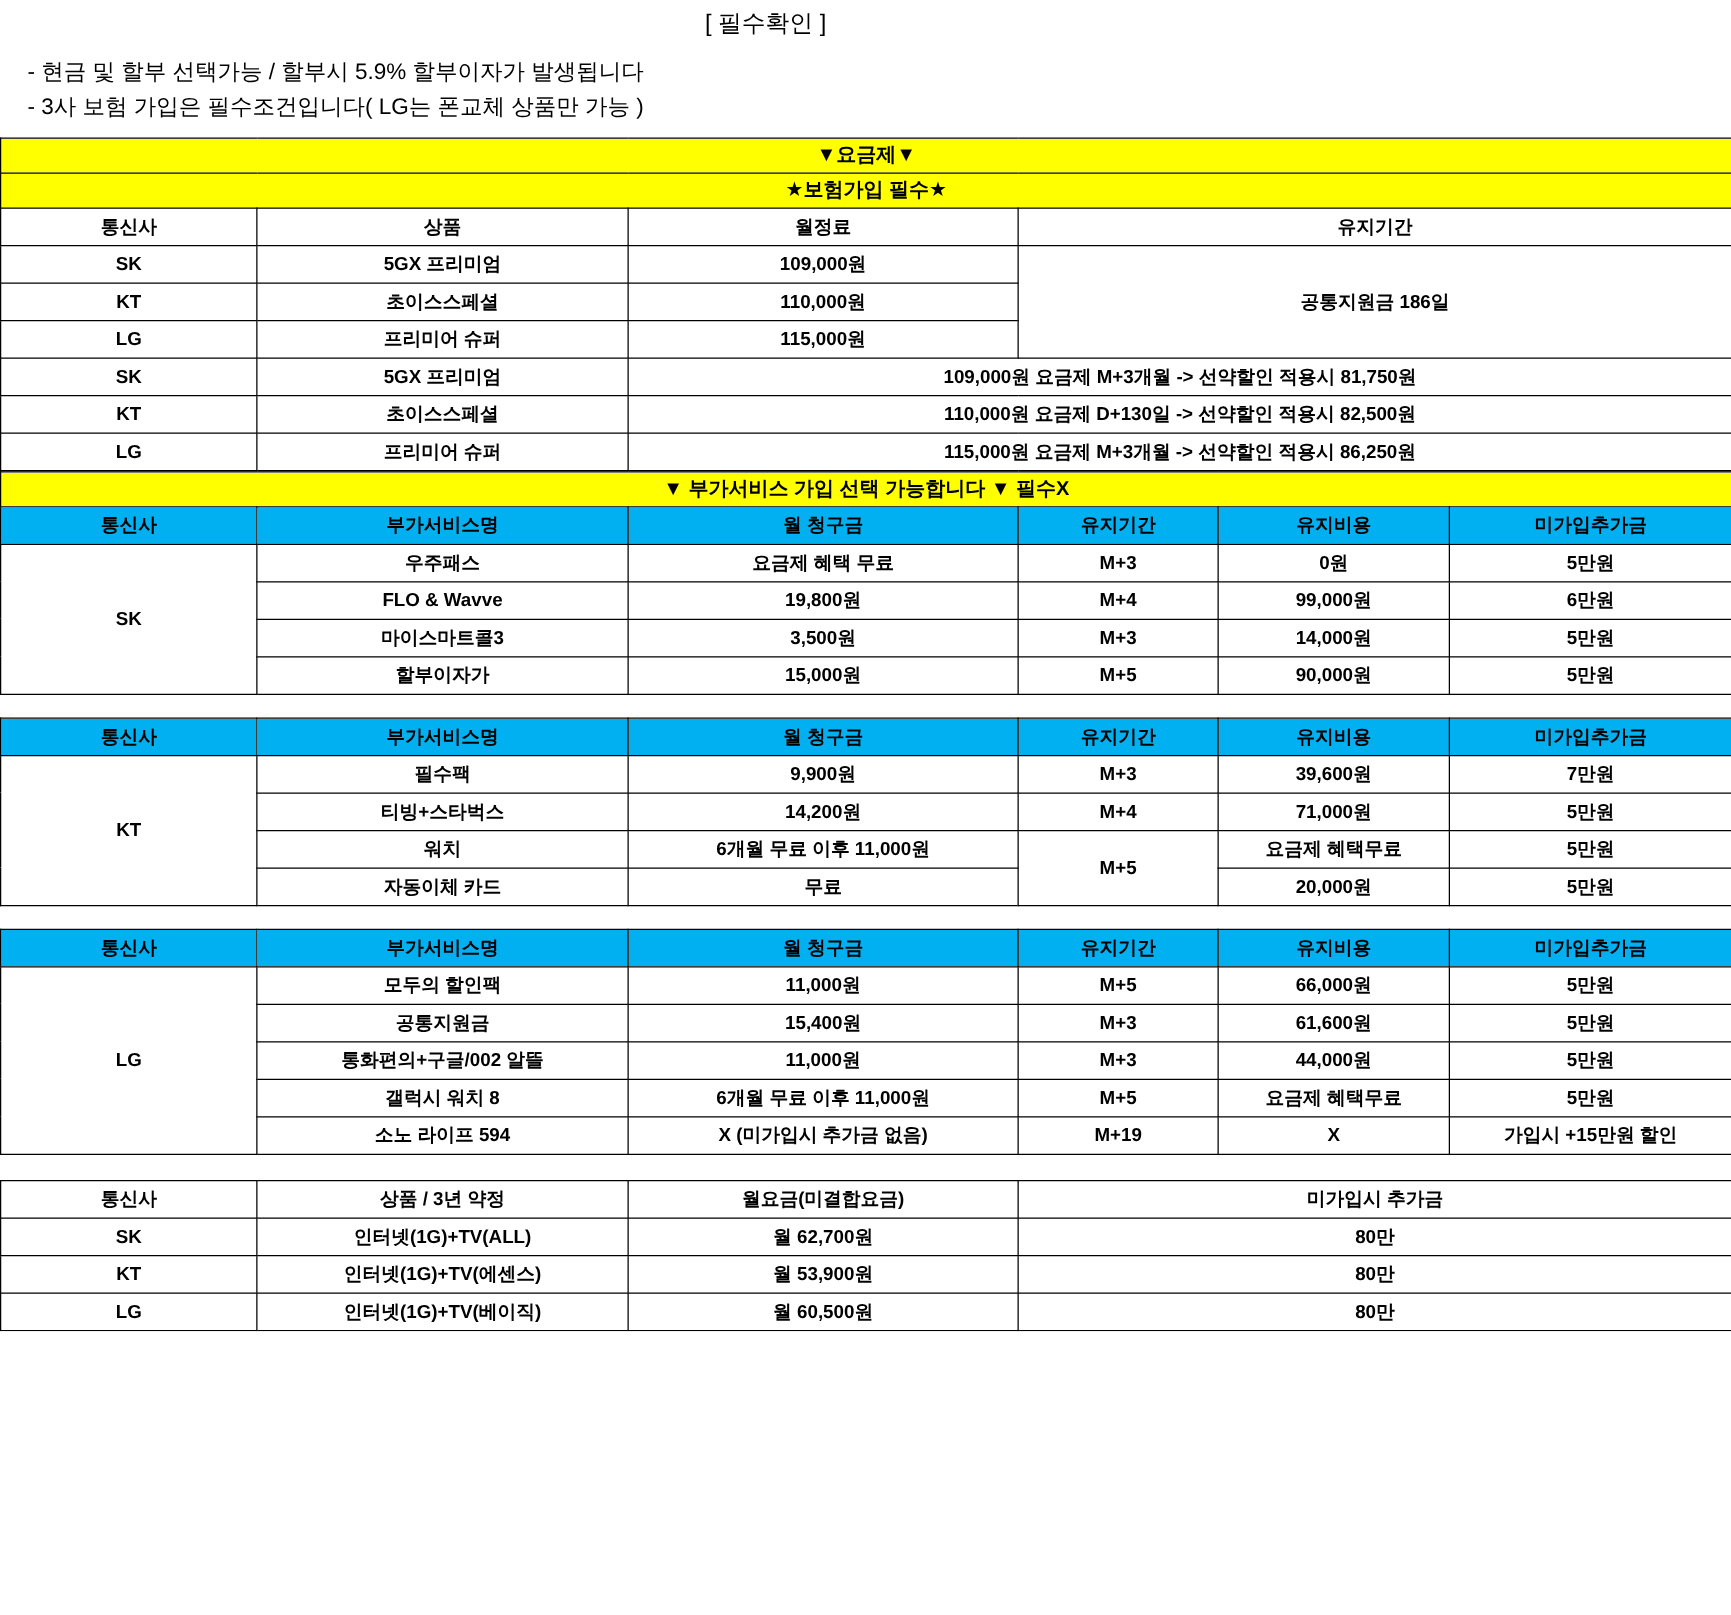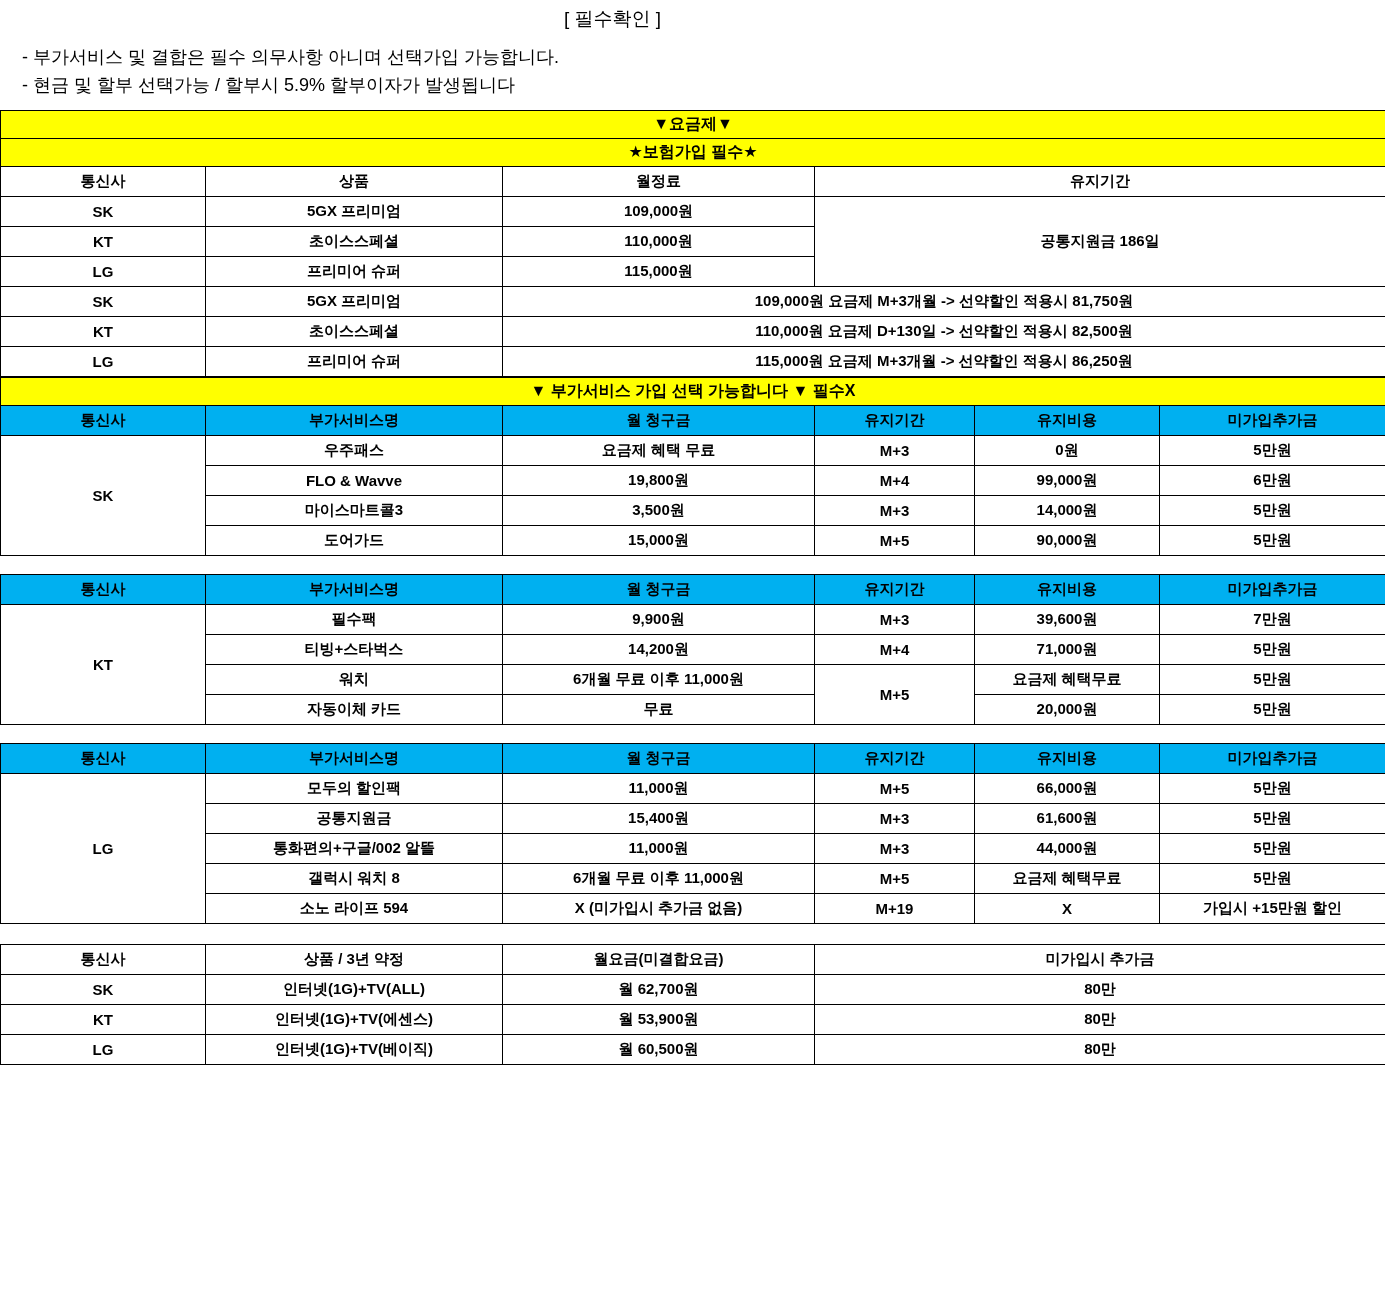--- a/index.html
+++ b/index.html
@@ -77,22 +77,22 @@
   }
 </style>
 </head>
 <body>
 
 <div class="page">
 
   <div class="header-title">[ 필수확인 ]</div>
 
   <div class="notes">
-    <div>- 부가서비스 및 결합은 필수 의무사항 아니며 선택가입 가능합니다.</div>
     <div>- 현금 및 할부 선택가능 / 할부시 5.9% 할부이자가 발생됩니다</div>
+    <div>- 3사 보험 가입은 필수조건입니다( LG는 폰교체 상품만 가능 )</div>
   </div>
 
   <table>
     <colgroup>
       <col style="width:205px">
       <col style="width:297px">
       <col style="width:312px">
       <col style="width:571px">
     </colgroup>
     <tbody>
@@ -179,21 +179,21 @@
         <td class="plain tall">6만원</td>
       </tr>
       <tr>
         <td class="plain tall">마이스마트콜3</td>
         <td class="plain tall">3,500원</td>
         <td class="plain tall">M+3</td>
         <td class="plain tall">14,000원</td>
         <td class="plain tall">5만원</td>
       </tr>
       <tr>
-        <td class="plain tall">도어가드</td>
+        <td class="plain tall">할부이자가</td>
         <td class="plain tall">15,000원</td>
         <td class="plain tall">M+5</td>
         <td class="plain tall">90,000원</td>
         <td class="plain tall">5만원</td>
       </tr>
     </tbody>
   </table>
 
   <div class="spacer"></div>
 

